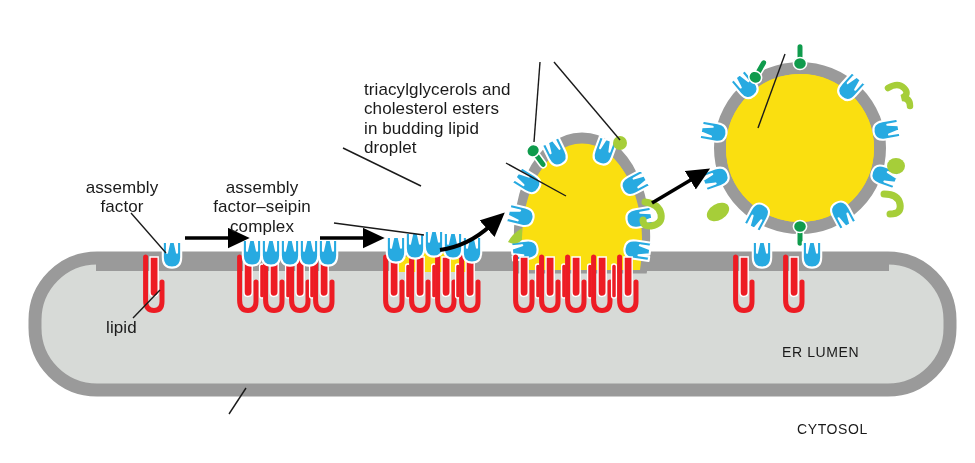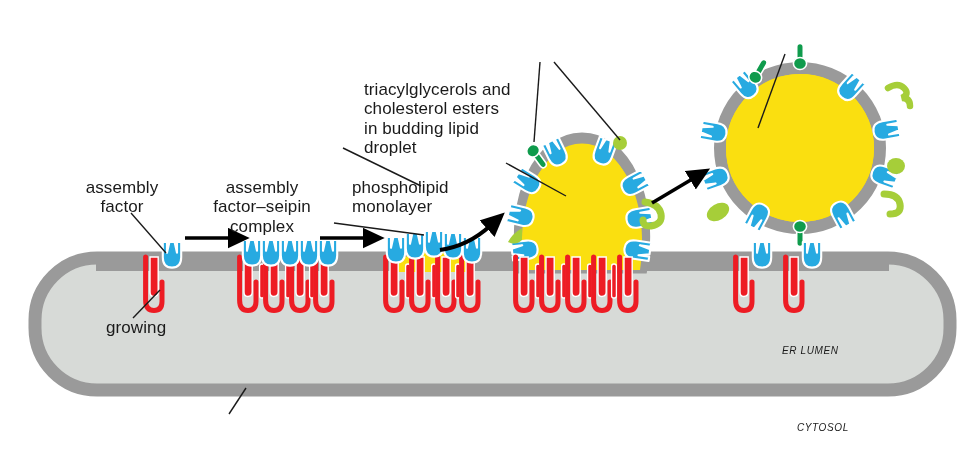--- a/index.html
+++ b/index.html
@@ -15,21 +15,21 @@
   .lbl{
     position:absolute;
     font-family:"Liberation Sans","DejaVu Sans",sans-serif;
     color:#1a1a1a;
     font-size:17px;
     line-height:1.14;
     white-space:pre;
     letter-spacing:0.1px;
   }
   .lbl.center{text-align:center;}
-  .lbl.caps{font-size:10px;letter-spacing:0.6px;font-style:italic;}
+  .lbl.caps{font-size:14px;letter-spacing:0.6px;}
 </style>
 </head>
 <body>
 
 <div id="stage">
 
   <svg id="svgroot" viewBox="0 0 975 463" xmlns="http://www.w3.org/2000/svg">
     <defs>
       <marker id="ahead" markerWidth="7" markerHeight="7" refX="1.2" refY="3" orient="auto">
         <path d="M0,0 L6.4,3 L0,6 z" fill="#000"></path>
@@ -172,28 +172,26 @@
       <line x1="540" y1="62" x2="534" y2="142"></line>
       <line x1="554" y1="62" x2="620" y2="140"></line>
       <line x1="785" y1="54" x2="758" y2="128"></line>
       <line x1="229" y1="414" x2="246" y2="388"></line>
     </g>
   </svg>
 
   <div class="lbl center" style="left:62px;top:178px;width:120px;">assembly
 factor</div>
 
-  <div class="lbl" style="left:106px;top:318px;">growing</div>
+  <div class="lbl" style="left:106px;top:318px;">lipid</div>
 
   <div class="lbl center" style="left:194px;top:178px;width:136px;">assembly
 factor–seipin
 complex</div>
 
-  <div class="lbl" style="left:352px;top:178px;">phospholipid
-monolayer</div>
 
   <div class="lbl" style="left:352px;top:80px;margin-left:12px;">triacylglycerols and
 cholesterol esters
 in budding lipid
 droplet</div>
 
 
 
 
   <div class="lbl caps" style="left:782px;top:345px;">ER LUMEN</div>

